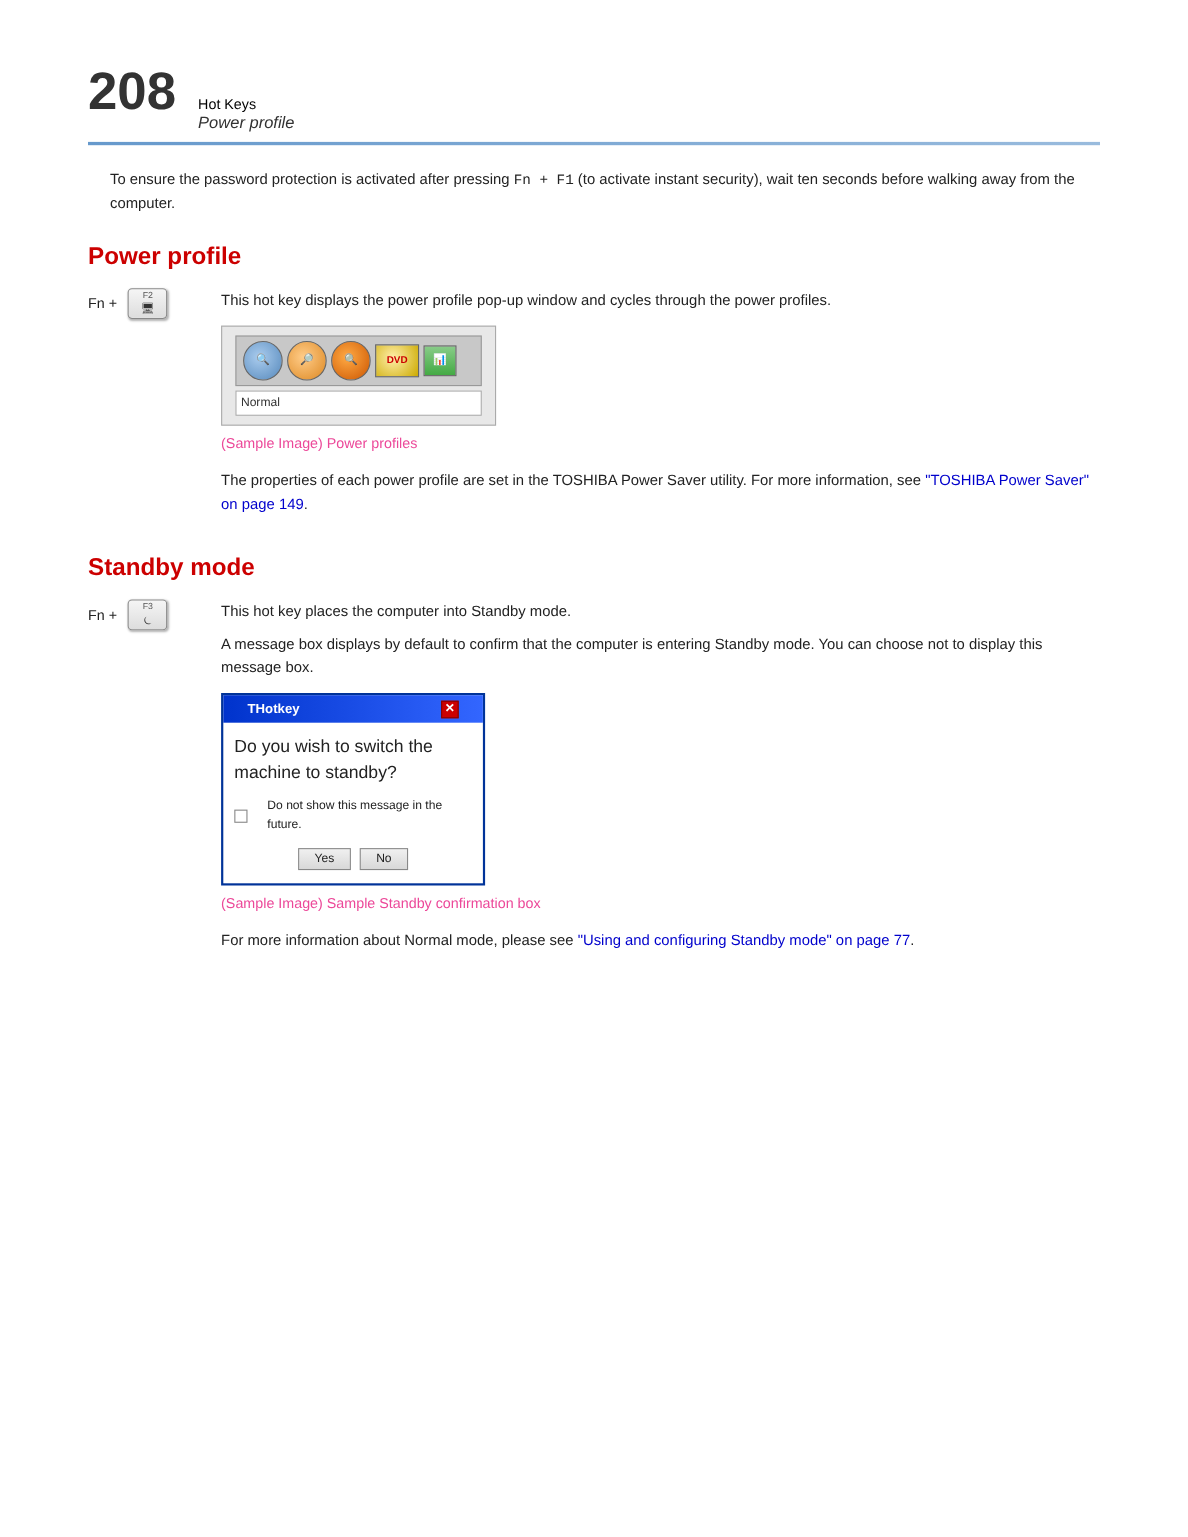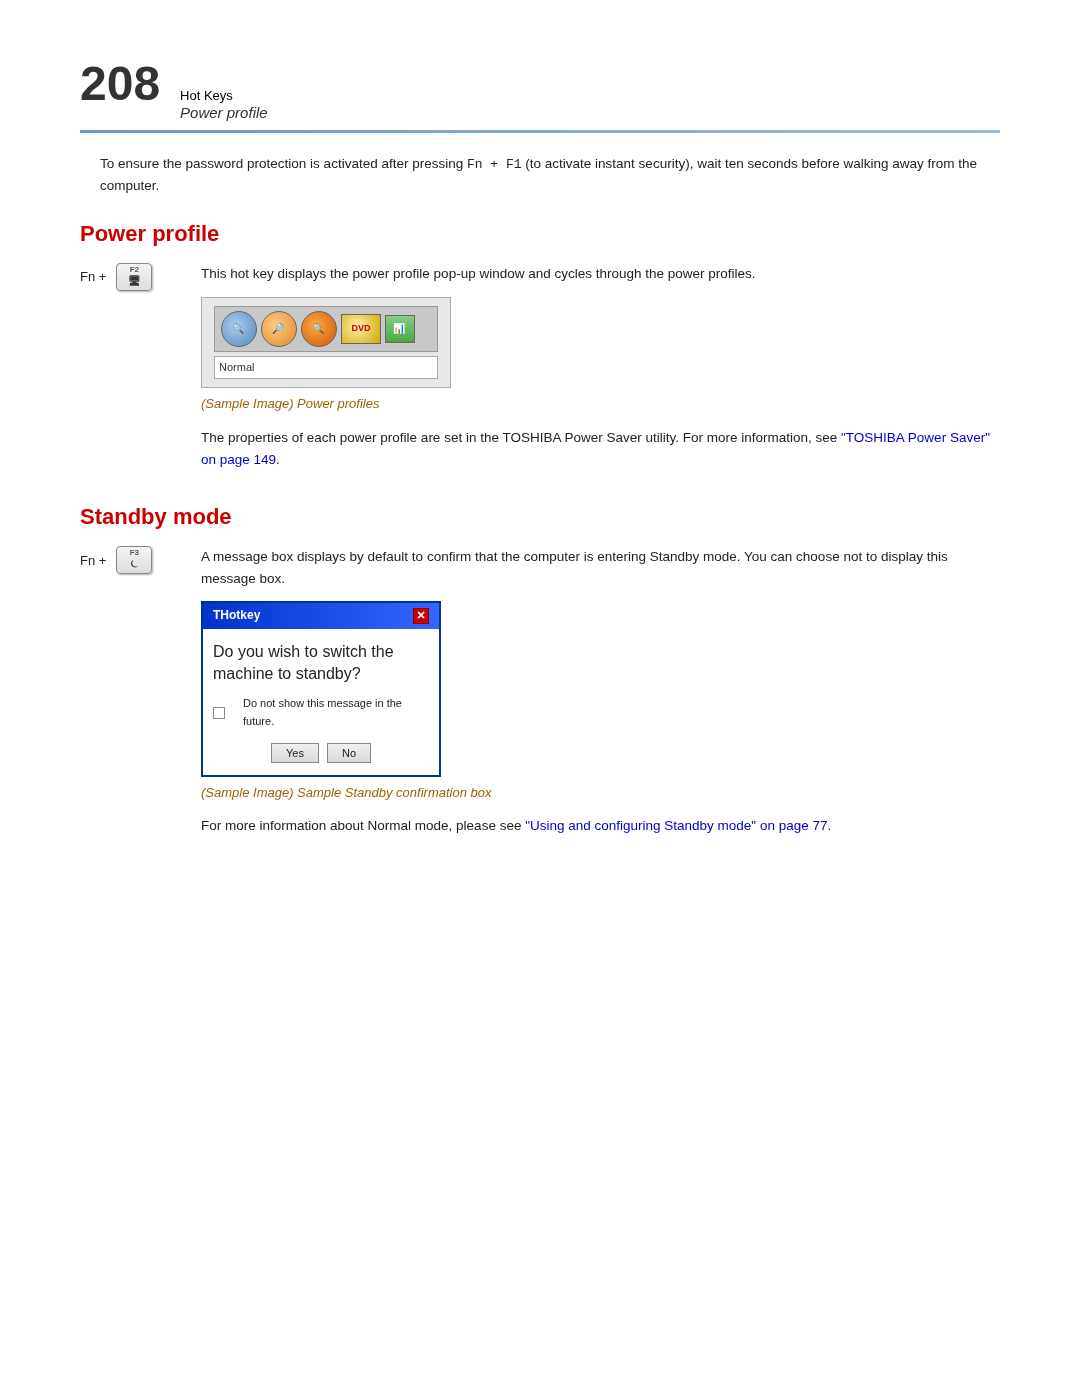--- a/index.html
+++ b/index.html
@@ -109,27 +109,27 @@
     }
 
     .fn-text {
       font-size: 13px;
       margin-right: 4px;
     }
 
     .key-icon {
       display: inline-flex;
       align-items: center;
-      justify-content: flex-start;
+      justify-content: space-between;
       border: 1.5px solid #888;
       border-radius: 4px;
       background: linear-gradient(180deg, #f5f5f5, #ddd);
       padding: 2px 5px;
       font-size: 10px;
-      font-weight: bold;
+      font-weight: normal;
       color: #333;
       box-shadow: 1px 1px 2px rgba(0,0,0,0.3);
       min-width: 36px;
       height: 28px;
       flex-direction: column;
       line-height: 1.1;
     }
 
     .key-icon .key-label {
       font-size: 8px;
@@ -210,22 +210,21 @@
     .power-label-row {
       background: #ffffff;
       border: 1px solid #aaa;
       padding: 2px 4px;
       font-size: 11px;
       color: #333;
     }
 
     .sample-image-caption {
       font-size: 13px;
-      font-style: italic;
-      color: #a16207;
+      color: #ec4899;
       margin-bottom: 12px;
     }
 
     .body-text {
       font-size: 13.5px;
       line-height: 1.6;
       color: #222;
       margin-bottom: 6px;
     }
 
@@ -244,21 +243,21 @@
       width: 240px;
       border: 2px solid #003399;
       background: #ffffff;
       margin: 12px 0 6px 0;
       font-size: 11px;
     }
 
     .thotkey-titlebar {
       background: linear-gradient(to right, #0033cc, #3366ff);
       color: white;
-      padding: 3px 10px;
+      padding: 3px 22px;
       display: flex;
       justify-content: space-between;
       align-items: center;
       font-size: 12px;
       font-weight: bold;
     }
 
     .thotkey-close {
       background: #cc0000;
       color: white;
@@ -414,20 +413,21 @@
         <div class="key-combo-area">
           <span class="fn-text">Fn +</span>
           <span class="plus-sign"></span>
           <span class="key-icon f3-key">
             <span class="key-label">F3</span>
             <span style="font-size:10px;">⏾</span>
           </span>
         </div>
 
         <div class="key-description">
+          <p style="margin-bottom:8px;">This hot key places the computer into Standby mode.</p>
           <p style="margin-bottom:12px;">A message box displays by default to confirm that the computer is entering Standby mode. You can choose not to display this message box.</p>
 
           <div class="thotkey-dialog">
             <div class="thotkey-titlebar">
               <span>THotkey</span>
               <div class="thotkey-close">✕</div>
             </div>
             <div class="thotkey-body">
               <p class="thotkey-message">Do you wish to switch the machine to standby?</p>
               <div class="thotkey-checkbox-row">

